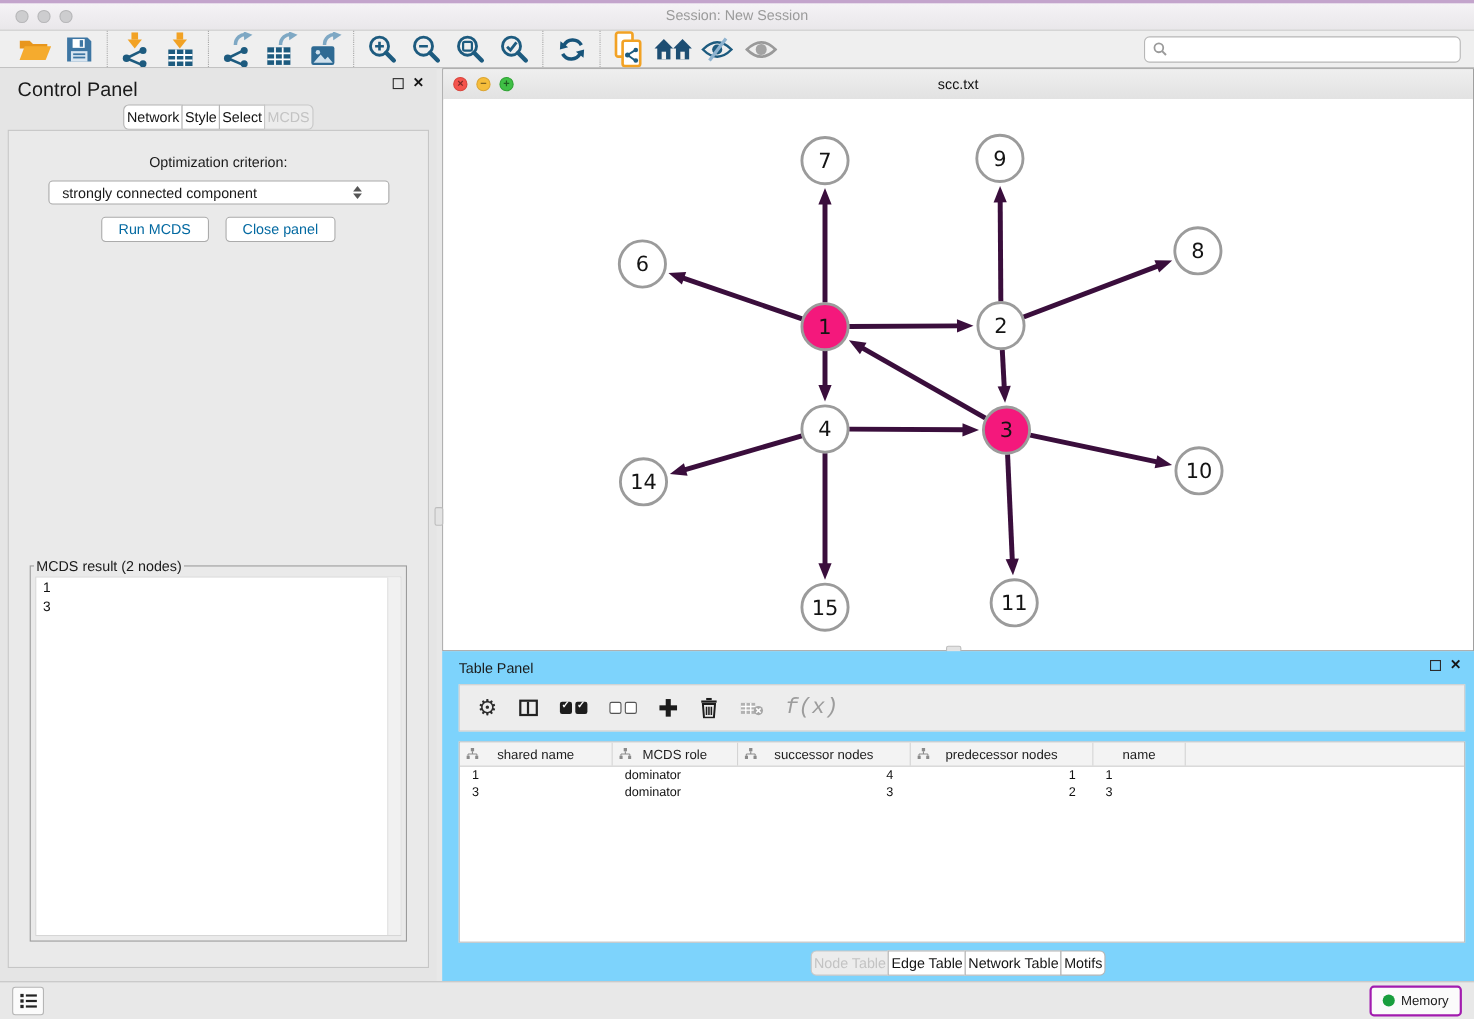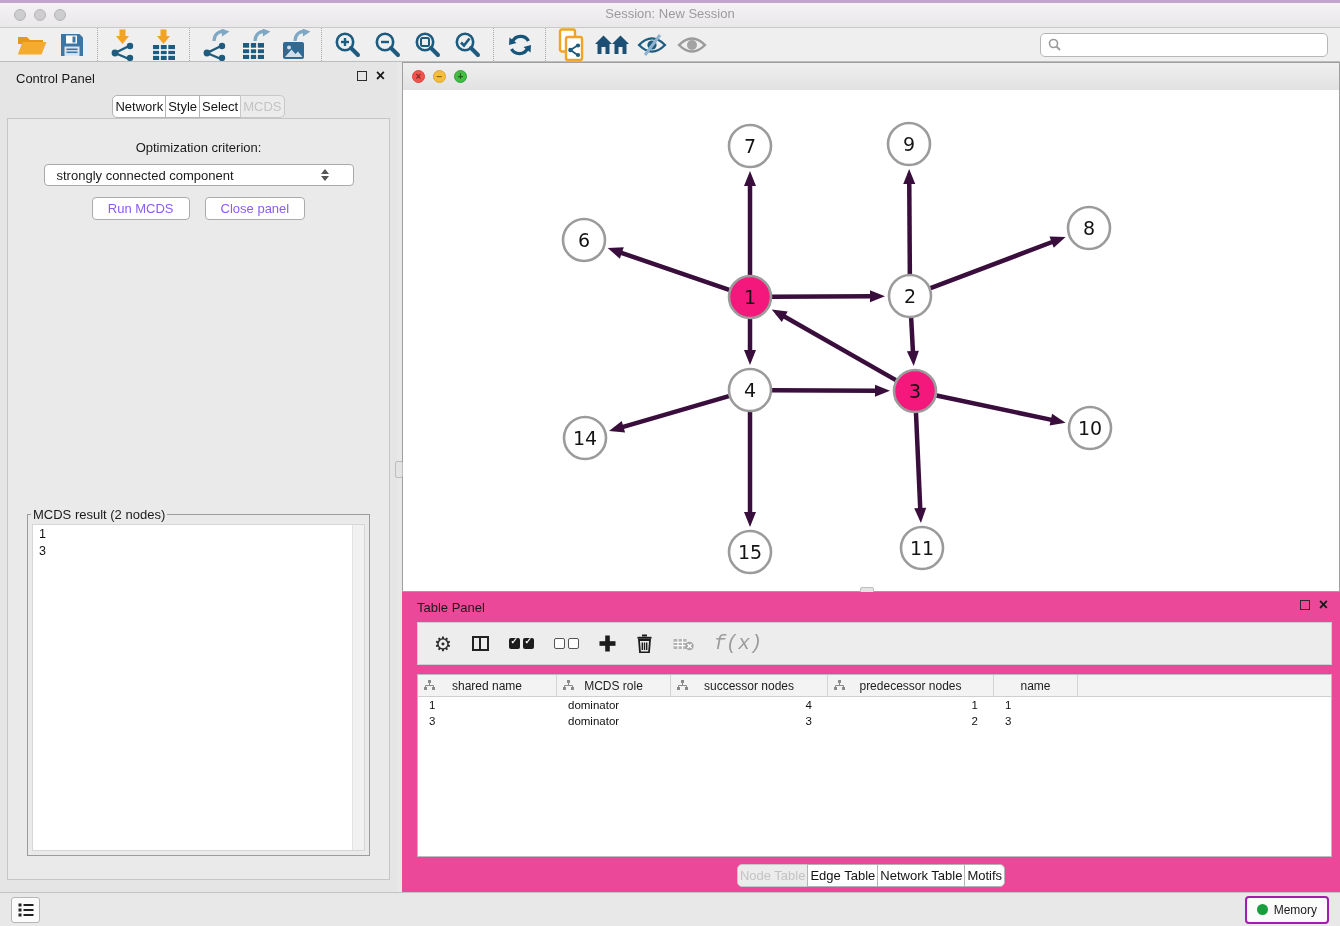--- a/index.html
+++ b/index.html
@@ -17,40 +17,40 @@
   .toolbar{position:absolute;left:0;top:28px;right:0;height:34px;background:#efefef;
            border-bottom:1px solid #bdbdbd;display:flex;align-items:center;padding:0 12px;box-sizing:border-box}
   .tbtn{height:32px;min-width:40px;display:flex;align-items:center;justify-content:center;cursor:default}
   .tsep{width:1px;align-self:stretch;border-left:1px dotted #a8a8a8;margin:0 5px}
   .searchbox{margin-left:auto;width:288px;height:24px;background:#fff;border:1px solid #b7b7b7;
              border-radius:5px;display:flex;align-items:center;padding:0 7px;box-sizing:border-box;gap:5px}
   .searchbox input{border:none;outline:none;flex:1;font-size:12px;font-family:"Liberation Sans",sans-serif;background:transparent}
   
   .control-panel{position:absolute;left:0;top:62px;width:397px;bottom:34px;background:#e5e5e5}
   .cp-header{position:relative;height:32px}
-  .panel-title{position:absolute;left:16px;top:9px;font-size:13px}
+  .panel-title{position:absolute;left:16px;top:9px;font-size:18px}
   .panel-btns{position:absolute;right:12px;top:8px;display:flex;gap:9px;align-items:center}
   .float-ico{width:10px;height:10px;border:1.6px solid #2b2b2b;box-sizing:border-box;background:transparent}
   .close-ico{font-size:16px;font-weight:bold;line-height:12px;color:#161616}
   .seg-tabs{position:absolute;left:0;right:0;display:flex;justify-content:center}
   .cp-tabs{top:33px}
   .seg-tab{background:#fff;border:1px solid #b4b4b4;margin-left:-1px;padding:3px 2px;font-size:13px;color:#141414;cursor:default;white-space:nowrap}
   .seg-tab:first-child{border-radius:5px 0 0 5px;margin-left:0}
   .seg-tab:last-child{border-radius:0 5px 5px 0}
   .seg-tab.active{color:#c3c3c3;background:#ececec;border-color:#c7c7c7}
   .cp-body{position:absolute;left:7px;right:7px;top:56px;bottom:12px;border:1px solid #c6c6c6;background:#eaeaea}
   .opt-label{text-align:center;margin-top:21px;font-size:13px}
   .select{margin:9px auto 0 auto;width:310px;height:22px;background:#fff;border:1px solid #a9a9a9;border-radius:4px;
           display:flex;align-items:center;padding:0 24px 0 12px;box-sizing:border-box;font-size:13px}
   .select .lbl{flex:1}
   .stepper{display:flex;flex-direction:column;gap:2px;align-items:center}
   .tri-up{width:0;height:0;border-left:4px solid transparent;border-right:4px solid transparent;border-bottom:5px solid #555}
   .tri-dn{width:0;height:0;border-left:4px solid transparent;border-right:4px solid transparent;border-top:5px solid #555}
   .btn-row{display:flex;justify-content:center;gap:15px;margin-top:11px}
-  .btn{background:#fff;border:1px solid #ababab;border-radius:4px;padding:3px 15px;font-size:13px;color:#8b5cf6;cursor:default}
+  .btn{background:#fff;border:1px solid #ababab;border-radius:4px;padding:3px 15px;font-size:13px;color:#0369a1;cursor:default}
   .result-fieldset{position:absolute;left:3px;right:3px;top:372px;bottom:7px;border:1px solid #9c9c9c;margin:16px;padding:0}
   .result-fieldset legend{font-size:13px;margin-left:3px;padding:0 2px}
   .result-area{position:absolute;left:4px;right:4px;top:2px;bottom:4px;background:#fff;border:1px solid #d6d6d6}
   .result-text{white-space:pre;font-size:12.5px;line-height:17px;padding:1px 6px;color:#111}
   .result-scroll{position:absolute;right:0;top:0;bottom:0;width:11px;background:#f1f1f1;border-left:1px solid #e2e2e2}
   
   .network-window{position:absolute;left:402px;top:62px;width:938px;height:530px;background:#fff;
                   border:1px solid #9f9f9f;box-sizing:border-box}
   .nw-titlebar{position:relative;height:27px;background:linear-gradient(#efefef,#e2e2e2);border-bottom:1px solid #bcbcbc}
   .nw-lights{position:absolute;left:9px;top:7px;display:flex;gap:8px}
@@ -60,21 +60,21 @@
   .tl-min{background:#f6bd3b;border:1px solid #dca532}
   .tl-max{background:#3fbf45;border:1px solid #2fa334}
   .nw-title{position:absolute;left:0;right:0;top:6px;text-align:center;font-size:13px;color:#111}
   .nw-canvas{position:absolute;left:0;right:0;top:27px;bottom:0;background:#fff}
   .nw-canvas svg{display:block}
   .graph-label{font-family:"DejaVu Sans",sans-serif}
   
   .vsplit{position:absolute;left:395px;top:461px;width:8px;height:17px;background:#e3e3e3;border:1px solid #bdbdbd;border-radius:2px;box-sizing:border-box}
   .hsplit{position:absolute;left:860px;top:587px;width:14px;height:8px;background:#e3e3e3;border:1px solid #bdbdbd;border-radius:2px;box-sizing:border-box}
   
-  .table-panel{position:absolute;left:402px;top:592px;width:938px;bottom:34px;background:#ec4899}
+  .table-panel{position:absolute;left:402px;top:592px;width:938px;bottom:34px;background:#7dd3fc}
   .tp-header{position:relative;height:30px}
   .tp-title{position:absolute;left:15px;top:8px;font-size:13px}
   .tp-toolbar{position:absolute;left:15px;right:8px;top:30px;height:43px;background:#ededed;border:1px solid #cfcfcf;
               box-sizing:border-box;display:flex;align-items:center;gap:20px;padding:0 16px}
   .tp-ico{display:flex;align-items:center;justify-content:center;cursor:default}
   .gear-char{font-size:20px;color:#2c2c2c;line-height:20px}
   .pane-ico{width:17px;height:15px;border:2px solid #222;box-sizing:border-box;position:relative}
   .pane-ico::after{content:"";position:absolute;left:50%;top:0;bottom:0;width:2px;background:#222;transform:translateX(-50%)}
   .cb-pair{display:flex;gap:3px}
   .cb{width:11px;height:11px;border-radius:2px;box-sizing:border-box;position:relative}
@@ -317,20 +317,21 @@
   </div>
 </div>
 
 <div class="network-window">
   <div class="nw-titlebar">
     <div class="nw-lights">
       <span class="tl tl-close">×</span>
       <span class="tl tl-min">−</span>
       <span class="tl tl-max">+</span>
     </div>
+    <div class="nw-title">scc.txt</div>
   </div>
   <div class="nw-canvas">
     <svg width="936" height="501" viewBox="0 0 936 501">
         <g>
           <line x1="347" y1="185" x2="347" y2="94" stroke="#3a0e3c" stroke-width="4.5"></line>
           <polygon points="347,81 353,96 341,96" fill="#3a0e3c"></polygon>
         </g>
         <g>
           <line x1="326.1924875913935" y1="199.85525176330984" x2="216.94024870577482" y2="162.34092877246485" stroke="#3a0e3c" stroke-width="4.5"></line>
           <polygon points="204.64490046432553,158.11903208714793 220.78040844383636,157.31567522799855 216.88327304200536,168.6652274508748" fill="#3a0e3c"></polygon>

